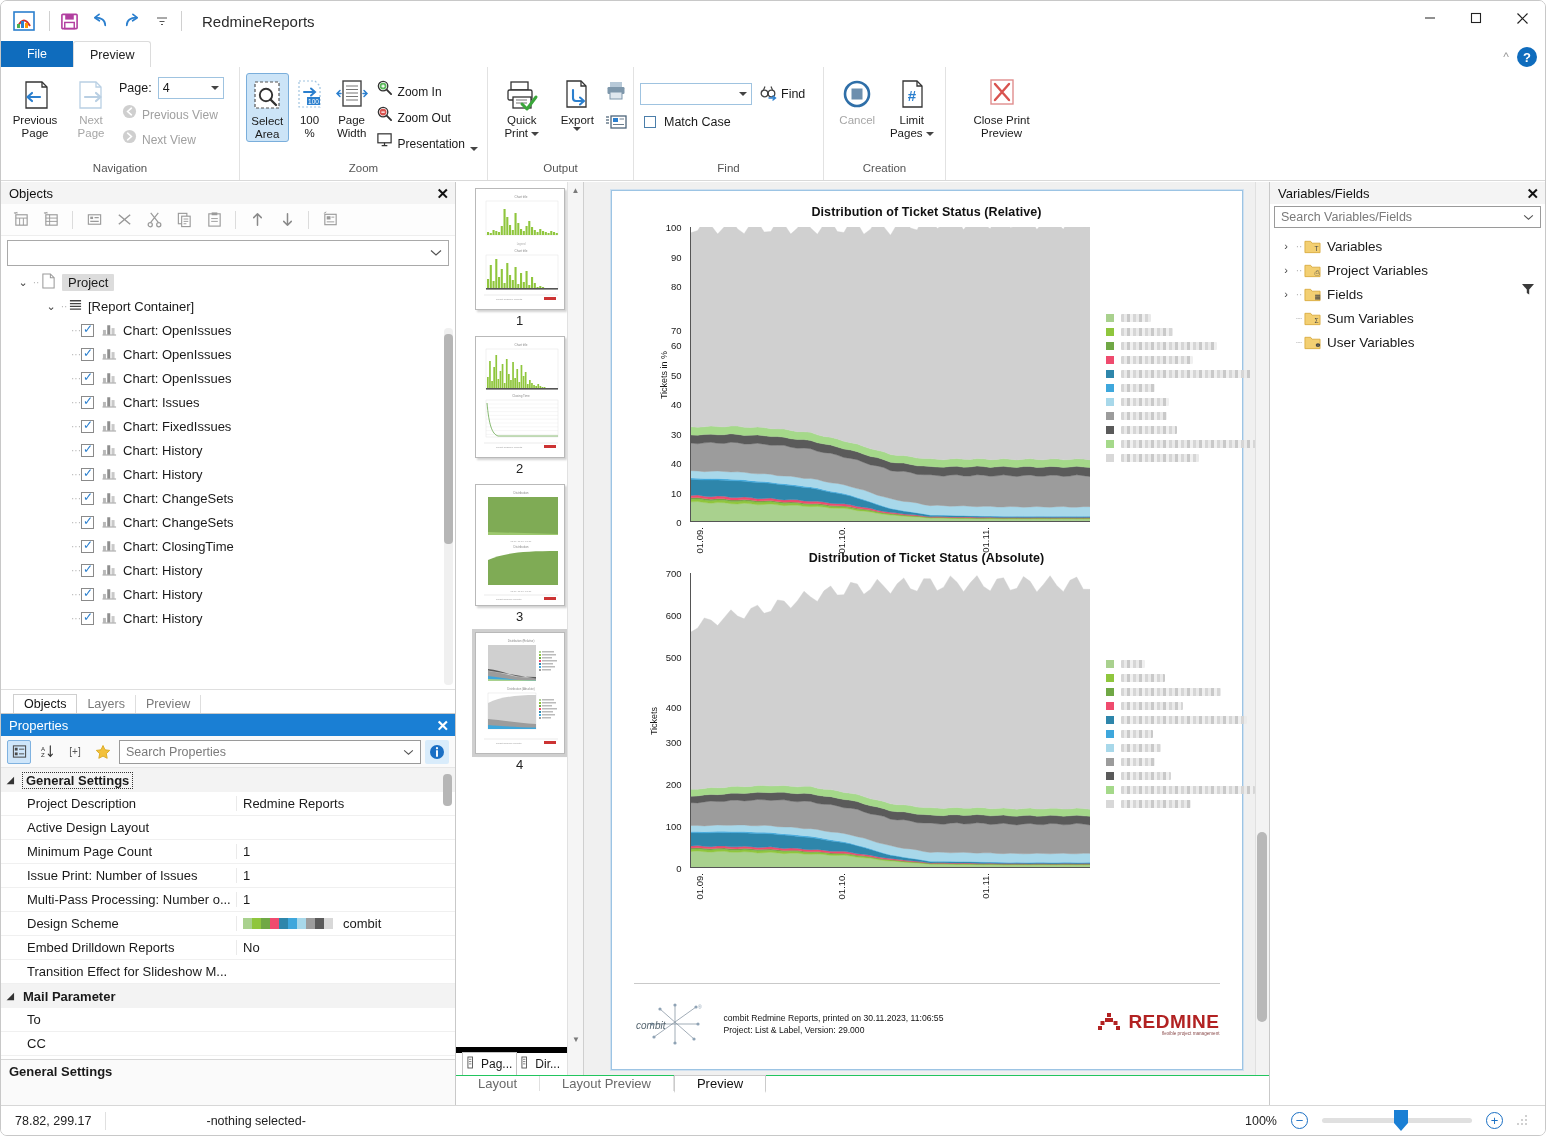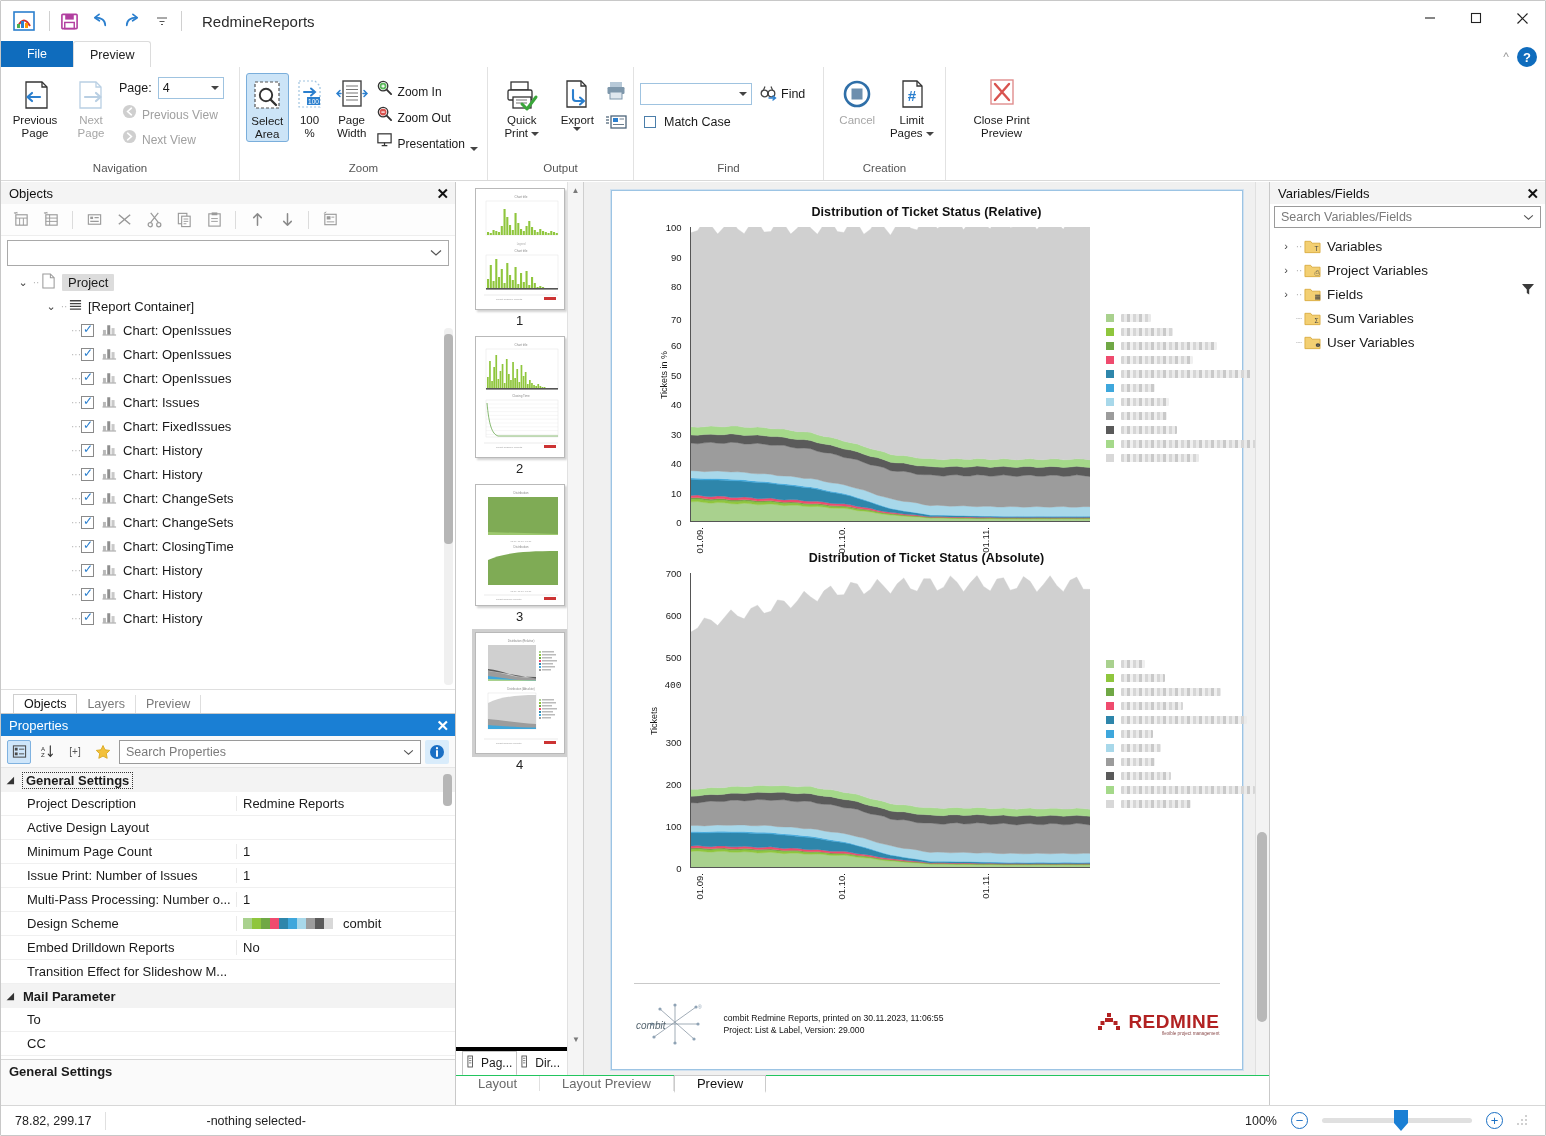--- a/index.html
+++ b/index.html
@@ -9,21 +9,21 @@
     font-family:"Liberation Sans", sans-serif;
     font-size:12.5px;
     color:#1a1a1a;
     background:#ffffff;
     overflow:hidden;
     position:relative;
   }
   .app {
     position:absolute; inset:0;
     border:1px solid #c8c8c8;
-    border-radius:1px;
+    border-radius:7px;
     background:#fff;
     overflow:hidden;
   }
 
   
   .titlebar { height:40px; display:flex; align-items:center; padding-left:10px; background:#fff; }
   .tb-logo { width:26px; height:26px; margin-right:4px; }
   .tb-sep { width:1px; height:20px; background:#d0d0d0; margin:0 8px; }
   .qat { display:flex; align-items:center; gap:9px; }
   .qat-btn { width:22px; height:22px; display:flex; align-items:center; justify-content:center; cursor:pointer; }
@@ -128,21 +128,21 @@
   .previewdock { flex:1; display:flex; flex-direction:column; background:#f0f0f0; }
   .previewrow { flex:1; display:flex; min-height:0; }
   .thumbcol { width:128px; background:#fff; border-right:1px solid #cfcfcf; position:relative; overflow:hidden; }
   .thumbs { padding:6px 0; display:flex; flex-direction:column; align-items:center; gap:8px; }
   .thumb-wrap { display:flex; flex-direction:column; align-items:center; }
   .thumb { width:90px; height:122px; background:#fff; border:1px solid #b9b9b9; box-shadow:2px 2px 2px rgba(0,0,0,.18); cursor:pointer; overflow:hidden; }
   .thumb.sel { outline:3px solid #cfcfcf; }
   .thumb-no { font-size:13px; margin-top:3px; color:#222; }
   .thumbscroll { position:absolute; right:0; top:0; bottom:0; width:16px; background:#f5f5f5; border-left:1px solid #e1e1e1; }
   .ts-btn { height:16px; display:flex; align-items:center; justify-content:center; font-size:8px; color:#7a7a7a; cursor:pointer; }
-  .thumbtabs { position:absolute; bottom:0; left:0; right:16px; height:28px; background:#fff; border-top:4px solid #000000; display:flex; align-items:center; padding-left:6px; }
+  .thumbtabs { position:absolute; bottom:0; left:0; right:16px; height:28px; background:#fff; border-top:6px solid #000000; display:flex; align-items:center; padding-left:6px; }
   .thtab { display:flex; align-items:center; gap:3px; font-size:12px; padding:3px 4px; cursor:pointer; }
   .thtab.act { border:1px solid #c4c4c4; background:#fff; border-bottom:2px solid #fff; }
 
   .docarea { flex:1; position:relative; background:#f0f0f0; display:flex; justify-content:center; padding-top:8px; overflow:hidden; }
   .page {
     width:632px; height:880px; background:#fff; border:1px solid #9cc4e4;
     box-shadow:0 0 0 1px #cfe0ef; position:relative;
   }
   .docscroll { position:absolute; right:0; top:0; bottom:0; width:14px; background:#f3f3f3; border-left:1px solid #e0e0e0; }
   .docthumb { position:absolute; right:2px; width:10px; background:#b8b8b8; border-radius:5px; }
@@ -1170,21 +1170,21 @@
                 <div class="chartwrap">
                   <div class="ylab">Tickets in %</div>
                   <div class="yticks" id="yt0">
                       <div class="ytick" style="top: 295px;">0</div>
                       <div class="ytick" style="top: 265.5px;">10</div>
                       <div class="ytick" style="top: 236px;">40</div>
                       <div class="ytick" style="top: 206.5px;">30</div>
                       <div class="ytick" style="top: 177px;">40</div>
                       <div class="ytick" style="top: 147.5px;">50</div>
                       <div class="ytick" style="top: 118px;">60</div>
-                      <div class="ytick" style="top: 92px;">70</div>
+                      <div class="ytick" style="top: 103px;">70</div>
                       <div class="ytick" style="top: 59px;">80</div>
                       <div class="ytick" style="top: 29.5px;">90</div>
                       <div class="ytick" style="top: 0px;">100</div>
                     </div>
                   <div class="plot">
                     <svg id="svg0" viewBox="0 0 400 295" preserveAspectRatio="none">
                         <path d="M 0.0 295.0 L 0.0 275.8 L 6.7 275.4 L 13.3 276.5 L 20.0 277.2 L 26.7 276.5 L 33.3 276.6 L 40.0 277.7 L 46.7 277.9 L 53.3 277.2 L 60.0 277.7 L 66.7 278.7 L 73.3 278.4 L 80.0 277.9 L 86.7 278.8 L 93.3 279.6 L 100.0 279.2 L 106.7 279.2 L 113.3 280.3 L 120.0 280.6 L 126.7 280.4 L 133.3 281.0 L 140.0 282.1 L 146.7 282.3 L 153.3 282.3 L 160.0 283.2 L 166.7 284.6 L 173.3 285.1 L 180.0 285.9 L 186.7 287.3 L 193.3 288.3 L 200.0 289.0 L 206.7 289.5 L 213.3 290.2 L 220.0 290.6 L 226.7 290.9 L 233.3 291.5 L 240.0 292.2 L 246.7 292.1 L 253.3 292.2 L 260.0 292.4 L 266.7 292.5 L 273.3 292.5 L 280.0 292.6 L 286.7 292.7 L 293.3 292.8 L 300.0 292.7 L 306.7 292.8 L 313.3 293.0 L 320.0 292.9 L 326.7 292.9 L 333.3 292.9 L 340.0 293.0 L 346.7 292.9 L 353.3 292.9 L 360.0 293.0 L 366.7 293.0 L 373.3 292.9 L 380.0 292.9 L 386.7 293.0 L 393.3 293.0 L 400.0 292.9 L 400.0 295.0 L 393.3 295.0 L 386.7 295.0 L 380.0 295.0 L 373.3 295.0 L 366.7 295.0 L 360.0 295.0 L 353.3 295.0 L 346.7 295.0 L 340.0 295.0 L 333.3 295.0 L 326.7 295.0 L 320.0 295.0 L 313.3 295.0 L 306.7 295.0 L 300.0 295.0 L 293.3 295.0 L 286.7 295.0 L 280.0 295.0 L 273.3 295.0 L 266.7 295.0 L 260.0 295.0 L 253.3 295.0 L 246.7 295.0 L 240.0 295.0 L 233.3 295.0 L 226.7 295.0 L 220.0 295.0 L 213.3 295.0 L 206.7 295.0 L 200.0 295.0 L 193.3 295.0 L 186.7 295.0 L 180.0 295.0 L 173.3 295.0 L 166.7 295.0 L 160.0 295.0 L 153.3 295.0 L 146.7 295.0 L 140.0 295.0 L 133.3 295.0 L 126.7 295.0 L 120.0 295.0 L 113.3 295.0 L 106.7 295.0 L 100.0 295.0 L 93.3 295.0 L 86.7 295.0 L 80.0 295.0 L 73.3 295.0 L 66.7 295.0 L 60.0 295.0 L 53.3 295.0 L 46.7 295.0 L 40.0 295.0 L 33.3 295.0 L 26.7 295.0 L 20.0 295.0 L 13.3 295.0 L 6.7 295.0 L 0.0 295.0 Z" fill="#a9d18e" stroke="#a9d18e" stroke-width="0.4"></path>
                         <path d="M 0.0 275.8 L 0.0 273.1 L 6.7 272.9 L 13.3 274.0 L 20.0 274.6 L 26.7 274.0 L 33.3 274.2 L 40.0 275.4 L 46.7 275.4 L 53.3 274.8 L 60.0 275.4 L 66.7 276.3 L 73.3 275.9 L 80.0 275.6 L 86.7 276.6 L 93.3 277.4 L 100.0 277.1 L 106.7 277.3 L 113.3 278.4 L 120.0 278.8 L 126.7 278.6 L 133.3 279.4 L 140.0 280.5 L 146.7 280.7 L 153.3 280.8 L 160.0 281.7 L 166.7 283.1 L 173.3 283.8 L 180.0 284.7 L 186.7 286.2 L 193.3 287.3 L 200.0 288.1 L 206.7 288.7 L 213.3 289.4 L 220.0 289.9 L 226.7 290.3 L 233.3 290.9 L 240.0 291.6 L 246.7 291.5 L 253.3 291.6 L 260.0 291.8 L 266.7 291.9 L 273.3 291.9 L 280.0 292.0 L 286.7 292.2 L 293.3 292.2 L 300.0 292.1 L 306.7 292.2 L 313.3 292.4 L 320.0 292.3 L 326.7 292.3 L 333.3 292.4 L 340.0 292.4 L 346.7 292.3 L 353.3 292.3 L 360.0 292.4 L 366.7 292.4 L 373.3 292.3 L 380.0 292.3 L 386.7 292.4 L 393.3 292.3 L 400.0 292.3 L 400.0 292.9 L 393.3 293.0 L 386.7 293.0 L 380.0 292.9 L 373.3 292.9 L 366.7 293.0 L 360.0 293.0 L 353.3 292.9 L 346.7 292.9 L 340.0 293.0 L 333.3 292.9 L 326.7 292.9 L 320.0 292.9 L 313.3 293.0 L 306.7 292.8 L 300.0 292.7 L 293.3 292.8 L 286.7 292.7 L 280.0 292.6 L 273.3 292.5 L 266.7 292.5 L 260.0 292.4 L 253.3 292.2 L 246.7 292.1 L 240.0 292.2 L 233.3 291.5 L 226.7 290.9 L 220.0 290.6 L 213.3 290.2 L 206.7 289.5 L 200.0 289.0 L 193.3 288.3 L 186.7 287.3 L 180.0 285.9 L 173.3 285.1 L 166.7 284.6 L 160.0 283.2 L 153.3 282.3 L 146.7 282.3 L 140.0 282.1 L 133.3 281.0 L 126.7 280.4 L 120.0 280.6 L 113.3 280.3 L 106.7 279.2 L 100.0 279.2 L 93.3 279.6 L 86.7 278.8 L 80.0 277.9 L 73.3 278.4 L 66.7 278.7 L 60.0 277.7 L 53.3 277.2 L 46.7 277.9 L 40.0 277.7 L 33.3 276.6 L 26.7 276.5 L 20.0 277.2 L 13.3 276.5 L 6.7 275.4 L 0.0 275.8 Z" fill="#8fc63d" stroke="#8fc63d" stroke-width="0.4"></path>
                         <path d="M 0.0 273.1 L 0.0 271.7 L 6.7 271.4 L 13.3 272.5 L 20.0 273.1 L 26.7 272.6 L 33.3 272.7 L 40.0 273.9 L 46.7 274.0 L 53.3 273.5 L 60.0 274.0 L 66.7 275.0 L 73.3 274.8 L 80.0 274.4 L 86.7 275.4 L 93.3 276.2 L 100.0 275.9 L 106.7 276.1 L 113.3 277.2 L 120.0 277.6 L 126.7 277.5 L 133.3 278.3 L 140.0 279.5 L 146.7 279.8 L 153.3 279.9 L 160.0 280.8 L 166.7 282.3 L 173.3 283.0 L 180.0 284.0 L 186.7 285.5 L 193.3 286.7 L 200.0 287.5 L 206.7 288.1 L 213.3 288.9 L 220.0 289.5 L 226.7 289.9 L 233.3 290.6 L 240.0 291.3 L 246.7 291.3 L 253.3 291.3 L 260.0 291.5 L 266.7 291.6 L 273.3 291.6 L 280.0 291.7 L 286.7 291.9 L 293.3 291.9 L 300.0 291.8 L 306.7 291.9 L 313.3 292.1 L 320.0 292.0 L 326.7 292.0 L 333.3 292.1 L 340.0 292.1 L 346.7 292.0 L 353.3 292.0 L 360.0 292.1 L 366.7 292.1 L 373.3 292.0 L 380.0 292.0 L 386.7 292.1 L 393.3 292.1 L 400.0 292.0 L 400.0 292.3 L 393.3 292.3 L 386.7 292.4 L 380.0 292.3 L 373.3 292.3 L 366.7 292.4 L 360.0 292.4 L 353.3 292.3 L 346.7 292.3 L 340.0 292.4 L 333.3 292.4 L 326.7 292.3 L 320.0 292.3 L 313.3 292.4 L 306.7 292.2 L 300.0 292.1 L 293.3 292.2 L 286.7 292.2 L 280.0 292.0 L 273.3 291.9 L 266.7 291.9 L 260.0 291.8 L 253.3 291.6 L 246.7 291.5 L 240.0 291.6 L 233.3 290.9 L 226.7 290.3 L 220.0 289.9 L 213.3 289.4 L 206.7 288.7 L 200.0 288.1 L 193.3 287.3 L 186.7 286.2 L 180.0 284.7 L 173.3 283.8 L 166.7 283.1 L 160.0 281.7 L 153.3 280.8 L 146.7 280.7 L 140.0 280.5 L 133.3 279.4 L 126.7 278.6 L 120.0 278.8 L 113.3 278.4 L 106.7 277.3 L 100.0 277.1 L 93.3 277.4 L 86.7 276.6 L 80.0 275.6 L 73.3 275.9 L 66.7 276.3 L 60.0 275.4 L 53.3 274.8 L 46.7 275.4 L 40.0 275.4 L 33.3 274.2 L 26.7 274.0 L 20.0 274.6 L 13.3 274.0 L 6.7 272.9 L 0.0 273.1 Z" fill="#70a845" stroke="#70a845" stroke-width="0.4"></path>
                         <path d="M 0.0 271.7 L 0.0 269.3 L 6.7 268.9 L 13.3 270.1 L 20.0 270.7 L 26.7 269.9 L 33.3 270.1 L 40.0 271.3 L 46.7 271.4 L 53.3 270.8 L 60.0 271.5 L 66.7 272.6 L 73.3 272.3 L 80.0 272.0 L 86.7 273.1 L 93.3 273.9 L 100.0 273.5 L 106.7 273.7 L 113.3 274.9 L 120.0 275.3 L 126.7 275.1 L 133.3 276.0 L 140.0 277.3 L 146.7 277.6 L 153.3 277.7 L 160.0 278.8 L 166.7 280.4 L 173.3 281.2 L 180.0 282.3 L 186.7 284.1 L 193.3 285.4 L 200.0 286.3 L 206.7 287.0 L 213.3 288.0 L 220.0 288.6 L 226.7 289.1 L 233.3 289.9 L 240.0 290.7 L 246.7 290.6 L 253.3 290.7 L 260.0 290.9 L 266.7 291.0 L 273.3 291.0 L 280.0 291.1 L 286.7 291.3 L 293.3 291.3 L 300.0 291.2 L 306.7 291.4 L 313.3 291.5 L 320.0 291.4 L 326.7 291.4 L 333.3 291.5 L 340.0 291.5 L 346.7 291.4 L 353.3 291.4 L 360.0 291.5 L 366.7 291.5 L 373.3 291.4 L 380.0 291.4 L 386.7 291.5 L 393.3 291.5 L 400.0 291.4 L 400.0 292.0 L 393.3 292.1 L 386.7 292.1 L 380.0 292.0 L 373.3 292.0 L 366.7 292.1 L 360.0 292.1 L 353.3 292.0 L 346.7 292.0 L 340.0 292.1 L 333.3 292.1 L 326.7 292.0 L 320.0 292.0 L 313.3 292.1 L 306.7 291.9 L 300.0 291.8 L 293.3 291.9 L 286.7 291.9 L 280.0 291.7 L 273.3 291.6 L 266.7 291.6 L 260.0 291.5 L 253.3 291.3 L 246.7 291.3 L 240.0 291.3 L 233.3 290.6 L 226.7 289.9 L 220.0 289.5 L 213.3 288.9 L 206.7 288.1 L 200.0 287.5 L 193.3 286.7 L 186.7 285.5 L 180.0 284.0 L 173.3 283.0 L 166.7 282.3 L 160.0 280.8 L 153.3 279.9 L 146.7 279.8 L 140.0 279.5 L 133.3 278.3 L 126.7 277.5 L 120.0 277.6 L 113.3 277.2 L 106.7 276.1 L 100.0 275.9 L 93.3 276.2 L 86.7 275.4 L 80.0 274.4 L 73.3 274.8 L 66.7 275.0 L 60.0 274.0 L 53.3 273.5 L 46.7 274.0 L 40.0 273.9 L 33.3 272.7 L 26.7 272.6 L 20.0 273.1 L 13.3 272.5 L 6.7 271.4 L 0.0 271.7 Z" fill="#ef4b6e" stroke="#ef4b6e" stroke-width="0.4"></path>
@@ -1253,21 +1253,21 @@
 
               <div class="chartblock" style="margin-top:16px">
                 <div class="rpt-title">Distribution of Ticket Status (Absolute)</div>
                 <div class="chartwrap">
                   <div class="ylab">Tickets</div>
                   <div class="yticks" id="yt1">
                       <div class="ytick" style="top: 295px;">0</div>
                       <div class="ytick" style="top: 252.857px;">100</div>
                       <div class="ytick" style="top: 210.714px;">200</div>
                       <div class="ytick" style="top: 168.571px;">300</div>
-                      <div class="ytick" style="top: 112px; font-family: Liberation Mono, monospace;">400</div>
+                      <div class="ytick" style="top: 134px;">400</div>
                       <div class="ytick" style="top: 84.2857px;">500</div>
                       <div class="ytick" style="top: 42.1429px;">600</div>
                       <div class="ytick" style="top: 0px;">700</div>
                     </div>
                   <div class="plot">
                     <svg id="svg1" viewBox="0 0 400 295" preserveAspectRatio="none">
                         <path d="M 0.0 295.0 L 0.0 279.4 L 6.7 278.9 L 13.3 279.7 L 20.0 280.1 L 26.7 279.4 L 33.3 279.3 L 40.0 280.2 L 46.7 280.3 L 53.3 279.7 L 60.0 280.0 L 66.7 280.9 L 73.3 280.6 L 80.0 280.2 L 86.7 280.9 L 93.3 281.6 L 100.0 281.1 L 106.7 281.1 L 113.3 282.0 L 120.0 282.3 L 126.7 281.9 L 133.3 282.4 L 140.0 283.4 L 146.7 283.5 L 153.3 283.3 L 160.0 284.0 L 166.7 285.2 L 173.3 285.7 L 180.0 286.3 L 186.7 287.5 L 193.3 288.5 L 200.0 289.0 L 206.7 289.5 L 213.3 290.2 L 220.0 290.6 L 226.7 290.9 L 233.3 291.5 L 240.0 292.2 L 246.7 292.1 L 253.3 292.1 L 260.0 292.3 L 266.7 292.4 L 273.3 292.4 L 280.0 292.4 L 286.7 292.6 L 293.3 292.7 L 300.0 292.6 L 306.7 292.7 L 313.3 292.9 L 320.0 292.9 L 326.7 292.8 L 333.3 292.9 L 340.0 293.0 L 346.7 292.9 L 353.3 292.8 L 360.0 292.9 L 366.7 292.9 L 373.3 292.8 L 380.0 292.9 L 386.7 293.0 L 393.3 292.9 L 400.0 292.8 L 400.0 295.0 L 393.3 295.0 L 386.7 295.0 L 380.0 295.0 L 373.3 295.0 L 366.7 295.0 L 360.0 295.0 L 353.3 295.0 L 346.7 295.0 L 340.0 295.0 L 333.3 295.0 L 326.7 295.0 L 320.0 295.0 L 313.3 295.0 L 306.7 295.0 L 300.0 295.0 L 293.3 295.0 L 286.7 295.0 L 280.0 295.0 L 273.3 295.0 L 266.7 295.0 L 260.0 295.0 L 253.3 295.0 L 246.7 295.0 L 240.0 295.0 L 233.3 295.0 L 226.7 295.0 L 220.0 295.0 L 213.3 295.0 L 206.7 295.0 L 200.0 295.0 L 193.3 295.0 L 186.7 295.0 L 180.0 295.0 L 173.3 295.0 L 166.7 295.0 L 160.0 295.0 L 153.3 295.0 L 146.7 295.0 L 140.0 295.0 L 133.3 295.0 L 126.7 295.0 L 120.0 295.0 L 113.3 295.0 L 106.7 295.0 L 100.0 295.0 L 93.3 295.0 L 86.7 295.0 L 80.0 295.0 L 73.3 295.0 L 66.7 295.0 L 60.0 295.0 L 53.3 295.0 L 46.7 295.0 L 40.0 295.0 L 33.3 295.0 L 26.7 295.0 L 20.0 295.0 L 13.3 295.0 L 6.7 295.0 L 0.0 295.0 Z" fill="#a9d18e" stroke="#a9d18e" stroke-width="0.4"></path>
                         <path d="M 0.0 279.4 L 0.0 277.2 L 6.7 276.9 L 13.3 277.6 L 20.0 277.9 L 26.7 277.3 L 33.3 277.3 L 40.0 278.1 L 46.7 278.1 L 53.3 277.6 L 60.0 278.0 L 66.7 278.7 L 73.3 278.4 L 80.0 278.1 L 86.7 278.9 L 93.3 279.5 L 100.0 279.2 L 106.7 279.3 L 113.3 280.3 L 120.0 280.5 L 126.7 280.3 L 133.3 280.9 L 140.0 281.9 L 146.7 282.0 L 153.3 282.0 L 160.0 282.8 L 166.7 284.0 L 173.3 284.5 L 180.0 285.3 L 186.7 286.6 L 193.3 287.5 L 200.0 288.1 L 206.7 288.7 L 213.3 289.5 L 220.0 290.0 L 226.7 290.4 L 233.3 291.1 L 240.0 291.7 L 246.7 291.7 L 253.3 291.7 L 260.0 291.9 L 266.7 292.0 L 273.3 291.9 L 280.0 292.0 L 286.7 292.2 L 293.3 292.2 L 300.0 292.2 L 306.7 292.3 L 313.3 292.5 L 320.0 292.5 L 326.7 292.4 L 333.3 292.5 L 340.0 292.5 L 346.7 292.4 L 353.3 292.4 L 360.0 292.5 L 366.7 292.5 L 373.3 292.4 L 380.0 292.5 L 386.7 292.5 L 393.3 292.5 L 400.0 292.4 L 400.0 292.8 L 393.3 292.9 L 386.7 293.0 L 380.0 292.9 L 373.3 292.8 L 366.7 292.9 L 360.0 292.9 L 353.3 292.8 L 346.7 292.9 L 340.0 293.0 L 333.3 292.9 L 326.7 292.8 L 320.0 292.9 L 313.3 292.9 L 306.7 292.7 L 300.0 292.6 L 293.3 292.7 L 286.7 292.6 L 280.0 292.4 L 273.3 292.4 L 266.7 292.4 L 260.0 292.3 L 253.3 292.1 L 246.7 292.1 L 240.0 292.2 L 233.3 291.5 L 226.7 290.9 L 220.0 290.6 L 213.3 290.2 L 206.7 289.5 L 200.0 289.0 L 193.3 288.5 L 186.7 287.5 L 180.0 286.3 L 173.3 285.7 L 166.7 285.2 L 160.0 284.0 L 153.3 283.3 L 146.7 283.5 L 140.0 283.4 L 133.3 282.4 L 126.7 281.9 L 120.0 282.3 L 113.3 282.0 L 106.7 281.1 L 100.0 281.1 L 93.3 281.6 L 86.7 280.9 L 80.0 280.2 L 73.3 280.6 L 66.7 280.9 L 60.0 280.0 L 53.3 279.7 L 46.7 280.3 L 40.0 280.2 L 33.3 279.3 L 26.7 279.4 L 20.0 280.1 L 13.3 279.7 L 6.7 278.9 L 0.0 279.4 Z" fill="#8fc63d" stroke="#8fc63d" stroke-width="0.4"></path>
                         <path d="M 0.0 277.2 L 0.0 276.0 L 6.7 275.6 L 13.3 276.3 L 20.0 276.7 L 26.7 276.1 L 33.3 276.0 L 40.0 276.8 L 46.7 276.9 L 53.3 276.3 L 60.0 276.7 L 66.7 277.5 L 73.3 277.2 L 80.0 276.9 L 86.7 277.7 L 93.3 278.4 L 100.0 278.2 L 106.7 278.3 L 113.3 279.3 L 120.0 279.7 L 126.7 279.5 L 133.3 280.1 L 140.0 281.0 L 146.7 281.2 L 153.3 281.2 L 160.0 281.9 L 166.7 283.2 L 173.3 283.8 L 180.0 284.6 L 186.7 286.0 L 193.3 287.0 L 200.0 287.7 L 206.7 288.3 L 213.3 289.1 L 220.0 289.6 L 226.7 290.0 L 233.3 290.6 L 240.0 291.3 L 246.7 291.3 L 253.3 291.3 L 260.0 291.4 L 266.7 291.6 L 273.3 291.5 L 280.0 291.6 L 286.7 291.8 L 293.3 291.8 L 300.0 291.8 L 306.7 291.9 L 313.3 292.0 L 320.0 292.1 L 326.7 292.0 L 333.3 292.1 L 340.0 292.1 L 346.7 292.0 L 353.3 292.0 L 360.0 292.1 L 366.7 292.1 L 373.3 292.0 L 380.0 292.0 L 386.7 292.1 L 393.3 292.1 L 400.0 292.0 L 400.0 292.4 L 393.3 292.5 L 386.7 292.5 L 380.0 292.5 L 373.3 292.4 L 366.7 292.5 L 360.0 292.5 L 353.3 292.4 L 346.7 292.4 L 340.0 292.5 L 333.3 292.5 L 326.7 292.4 L 320.0 292.5 L 313.3 292.5 L 306.7 292.3 L 300.0 292.2 L 293.3 292.2 L 286.7 292.2 L 280.0 292.0 L 273.3 291.9 L 266.7 292.0 L 260.0 291.9 L 253.3 291.7 L 246.7 291.7 L 240.0 291.7 L 233.3 291.1 L 226.7 290.4 L 220.0 290.0 L 213.3 289.5 L 206.7 288.7 L 200.0 288.1 L 193.3 287.5 L 186.7 286.6 L 180.0 285.3 L 173.3 284.5 L 166.7 284.0 L 160.0 282.8 L 153.3 282.0 L 146.7 282.0 L 140.0 281.9 L 133.3 280.9 L 126.7 280.3 L 120.0 280.5 L 113.3 280.3 L 106.7 279.3 L 100.0 279.2 L 93.3 279.5 L 86.7 278.9 L 80.0 278.1 L 73.3 278.4 L 66.7 278.7 L 60.0 278.0 L 53.3 277.6 L 46.7 278.1 L 40.0 278.1 L 33.3 277.3 L 26.7 277.3 L 20.0 277.9 L 13.3 277.6 L 6.7 276.9 L 0.0 277.2 Z" fill="#70a845" stroke="#70a845" stroke-width="0.4"></path>
                         <path d="M 0.0 276.0 L 0.0 273.9 L 6.7 273.5 L 13.3 274.3 L 20.0 274.6 L 26.7 273.9 L 33.3 273.9 L 40.0 274.8 L 46.7 274.8 L 53.3 274.2 L 60.0 274.6 L 66.7 275.4 L 73.3 275.1 L 80.0 274.7 L 86.7 275.7 L 93.3 276.4 L 100.0 276.0 L 106.7 276.2 L 113.3 277.3 L 120.0 277.6 L 126.7 277.4 L 133.3 278.1 L 140.0 279.2 L 146.7 279.3 L 153.3 279.3 L 160.0 280.3 L 166.7 281.7 L 173.3 282.2 L 180.0 283.1 L 186.7 284.6 L 193.3 285.7 L 200.0 286.4 L 206.7 287.2 L 213.3 288.1 L 220.0 288.7 L 226.7 289.2 L 233.3 290.1 L 240.0 290.9 L 246.7 290.8 L 253.3 290.8 L 260.0 291.0 L 266.7 291.1 L 273.3 291.1 L 280.0 291.1 L 286.7 291.3 L 293.3 291.4 L 300.0 291.3 L 306.7 291.5 L 313.3 291.6 L 320.0 291.6 L 326.7 291.6 L 333.3 291.6 L 340.0 291.7 L 346.7 291.6 L 353.3 291.6 L 360.0 291.7 L 366.7 291.7 L 373.3 291.6 L 380.0 291.6 L 386.7 291.7 L 393.3 291.6 L 400.0 291.6 L 400.0 292.0 L 393.3 292.1 L 386.7 292.1 L 380.0 292.0 L 373.3 292.0 L 366.7 292.1 L 360.0 292.1 L 353.3 292.0 L 346.7 292.0 L 340.0 292.1 L 333.3 292.1 L 326.7 292.0 L 320.0 292.1 L 313.3 292.0 L 306.7 291.9 L 300.0 291.8 L 293.3 291.8 L 286.7 291.8 L 280.0 291.6 L 273.3 291.5 L 266.7 291.6 L 260.0 291.4 L 253.3 291.3 L 246.7 291.3 L 240.0 291.3 L 233.3 290.6 L 226.7 290.0 L 220.0 289.6 L 213.3 289.1 L 206.7 288.3 L 200.0 287.7 L 193.3 287.0 L 186.7 286.0 L 180.0 284.6 L 173.3 283.8 L 166.7 283.2 L 160.0 281.9 L 153.3 281.2 L 146.7 281.2 L 140.0 281.0 L 133.3 280.1 L 126.7 279.5 L 120.0 279.7 L 113.3 279.3 L 106.7 278.3 L 100.0 278.2 L 93.3 278.4 L 86.7 277.7 L 80.0 276.9 L 73.3 277.2 L 66.7 277.5 L 60.0 276.7 L 53.3 276.3 L 46.7 276.9 L 40.0 276.8 L 33.3 276.0 L 26.7 276.1 L 20.0 276.7 L 13.3 276.3 L 6.7 275.6 L 0.0 276.0 Z" fill="#ef4b6e" stroke="#ef4b6e" stroke-width="0.4"></path>

